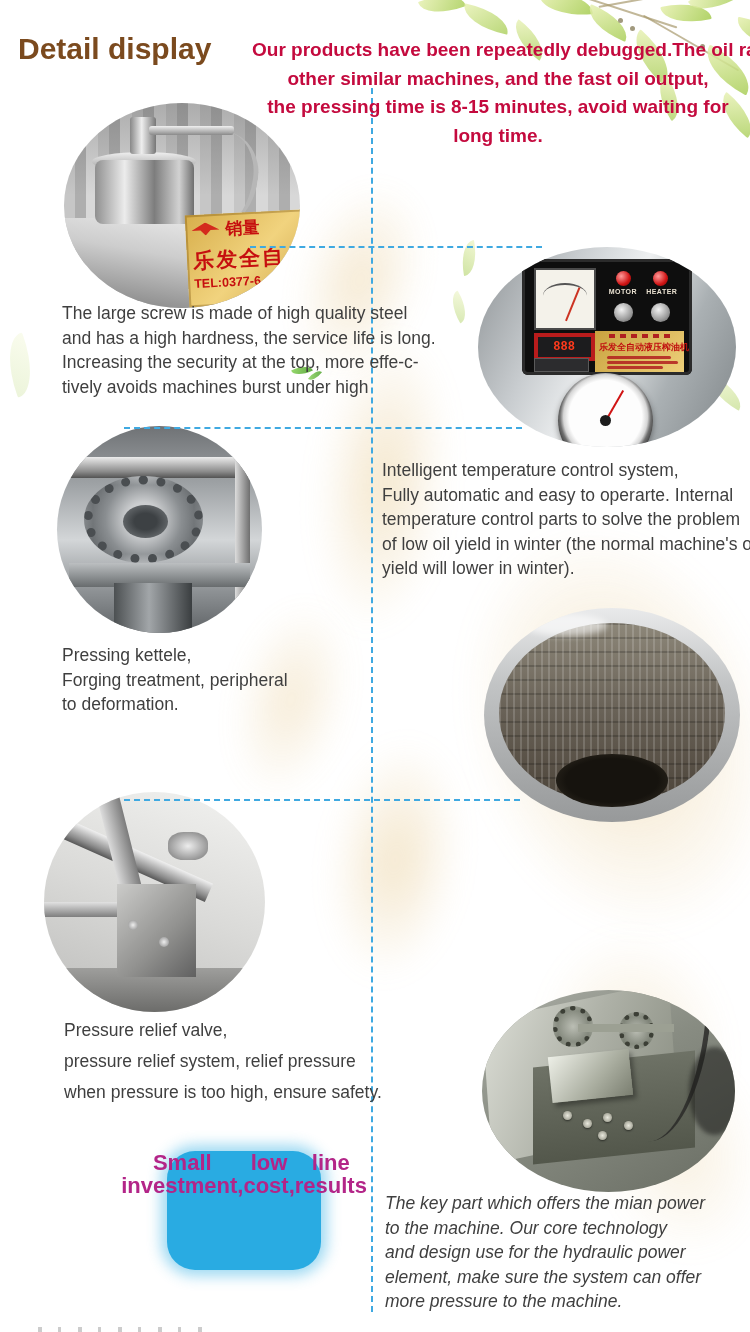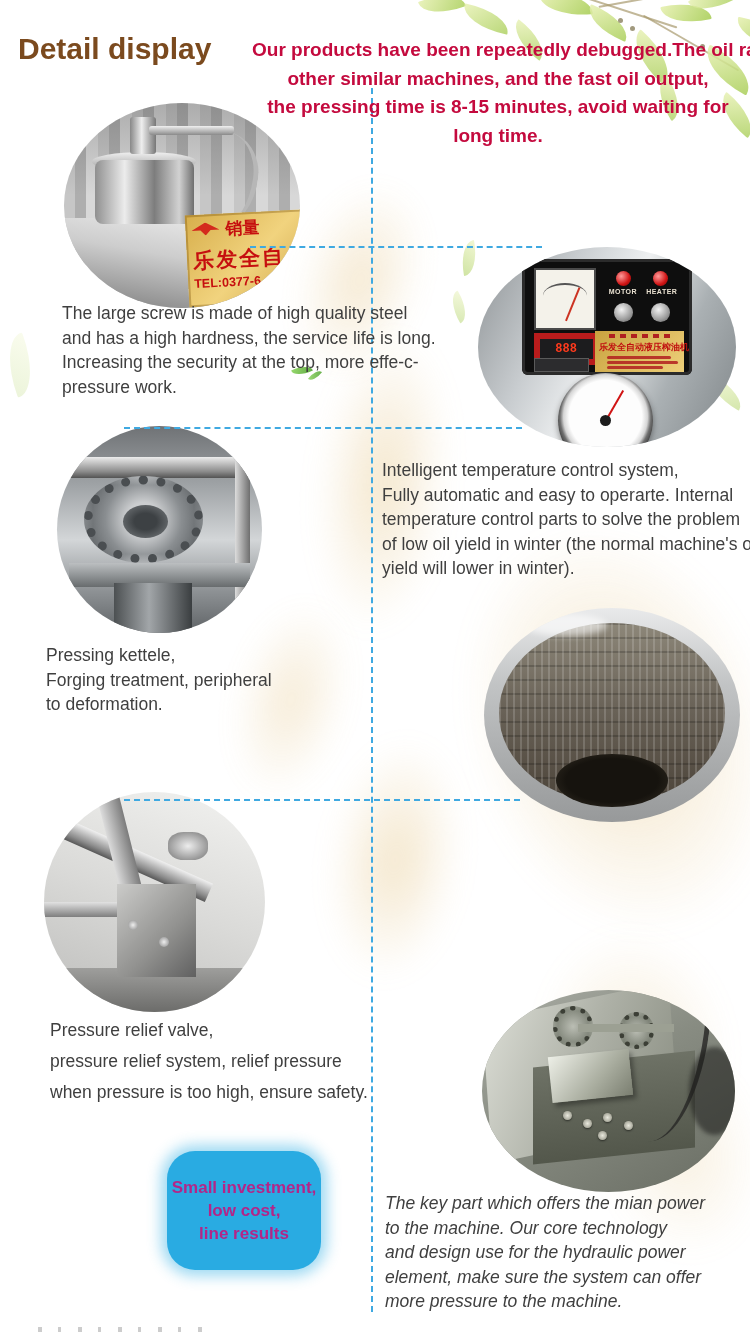--- a/index.html
+++ b/index.html
@@ -23,22 +23,22 @@
   .intro{position:absolute;left:252px;top:36px;width:492px;text-align:center;color:#c40a3e;
          font-size:19px;font-weight:600;z-index:5;}
   .intro div{line-height:28.5px;white-space:nowrap;}
   .para{position:absolute;color:#3f3f3f;font-size:17.5px;z-index:5;}
   .para div{line-height:24.5px;white-space:nowrap;}
   .para.wide div{line-height:31px;}
 
   
   .callout{position:absolute;left:167px;top:1151px;width:154px;height:119px;background:#29abe2;
            border-radius:28px;box-shadow:0 0 14px 6px rgba(41,171,226,.45);z-index:5;
-           display:flex;flex-direction:column;justify-content:center;text-align:center;
-           color:#b32588;font-size:17px;font-weight:600;}
+           display:flex;flex-direction:row;justify-content:center;text-align:center;
+           color:#b32588;font-size:22px;font-weight:600;}
   .callout div{line-height:23px;}
 
   .cutoff{position:absolute;left:38px;top:1327px;width:170px;height:5px;opacity:.5;z-index:5;
           background:repeating-linear-gradient(90deg,#9a9a9a 0 4px,transparent 4px 20px,#9a9a9a 20px 23px,transparent 23px 40px);}
 
   
   .circle{position:absolute;border-radius:50%;overflow:hidden;z-index:3;}
   .circle *{position:absolute;}
 
   .c1{background:repeating-linear-gradient(90deg,#c6c6c6 0 11px,#aeaeae 11px 22px,#d8d8d8 22px 34px);}
@@ -64,21 +64,21 @@
   .c2-meter{left:7%;top:8%;width:34%;height:50%;background:#f4f2ea;border:2px solid #4a4a4a;}
   .c2-meter:before{content:"";position:absolute;left:12%;top:22%;width:76%;height:40%;
                    border-top:2px solid #555;border-radius:50%;}
   .c2-meter:after{content:"";position:absolute;left:50%;bottom:12%;width:2px;height:62%;background:#c32;
                   transform-origin:bottom;transform:rotate(22deg);}
   .c2-led{width:9%;height:0;padding-top:9%;border-radius:50%;
           background:radial-gradient(circle at 35% 35%,#ff9a9a,#d01414 60%,#6e0808);}
   .c2-lbl{color:#e8e0d0;font-size:7px;font-weight:bold;letter-spacing:.5px;}
   .c2-knob{width:11%;height:0;padding-top:11%;border-radius:50%;
            background:radial-gradient(circle at 40% 35%,#f2f2f2,#9c9c9c 60%,#565656);}
-  .c2-digital{left:7%;top:64%;width:31%;height:17%;background:#1c1c1e;border:6px solid #b91c1c;
+  .c2-digital{left:7%;top:64%;width:31%;height:17%;background:#1c1c1e;border:4px solid #b91c1c;
               display:flex;align-items:center;justify-content:center;}
   .c2-888{color:#ff3a1c;font-family:"Liberation Mono",monospace;font-weight:bold;font-size:12px;position:static;}
   .c2-digital2{left:7%;top:85%;width:31%;height:11%;background:#2c2c2e;border:1px solid #5a5a5a;}
   .c2-plate{left:43%;top:62%;width:52%;height:35%;background:linear-gradient(135deg,#c9a23f,#eed07a);
             padding:3px 4px;box-sizing:border-box;}
   .c2-plate-top{position:static;display:block;height:4px;margin:0 10px 3px;
                 background:repeating-linear-gradient(90deg,#b02020 0 6px,transparent 6px 11px);}
   .c2-plate-l1{position:static;display:block;color:#c01010;font-weight:bold;font-size:9px;white-space:nowrap;text-align:center;}
   .c2-fine{position:static;display:block;height:3px;margin:2px 8px 0;background:rgba(178,30,30,.85);border-radius:2px;}
   .c2-gauge{left:31%;top:63%;width:37%;height:0;padding-top:37%;border-radius:50%;
@@ -265,39 +265,39 @@
     <div class="c7-bolt" style="left:56%;top:65%;"></div>
     <div class="c7-bolt" style="left:46%;top:70%;"></div>
     <div class="c7-cable"></div>
     <div class="c7-dark"></div>
   </div>
 
   <div class="para" style="left:62px;top:301px;">
     <div>The large screw is made of high quality steel</div>
     <div>and has a high hardness, the service life is long.</div>
     <div>Increasing the security at the top,  more effe-c-</div>
-    <div>pressure work.</div>
+    <div>tively avoids machines burst under high</div>
   </div>
 
   <div class="para" style="left:382px;top:458px;">
     <div>Intelligent temperature control system,</div>
     <div>Fully automatic and easy to operarte. Internal</div>
     <div>temperature control parts to solve the problem</div>
     <div>of low oil yield in winter (the normal machine's oil</div>
     <div>yield will lower in winter).</div>
   </div>
 
-  <div class="para" style="left:46px;top:643px;">
+  <div class="para" style="left:62px;top:643px;">
     <div>Pressing kettele,</div>
     <div>Forging treatment, peripheral</div>
     <div>to deformation.</div>
   </div>
 
 
-  <div class="para wide" style="left:50px;top:1015px;">
+  <div class="para wide" style="left:64px;top:1015px;">
     <div>Pressure relief valve,</div>
     <div>pressure relief system,  relief pressure</div>
     <div>when pressure is too high, ensure safety.</div>
   </div>
 
   <div class="para" style="left:385px;top:1191px;font-style:italic;">
     <div>The key part which offers the mian power</div>
     <div>to the machine. Our core technology</div>
     <div>and design use for the hydraulic power</div>
     <div>element, make sure the system can offer</div>

